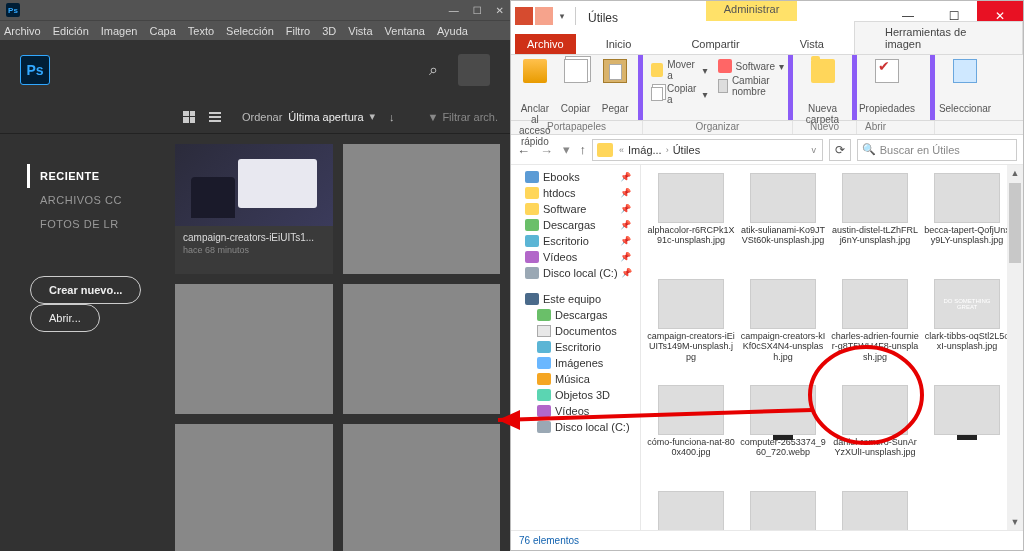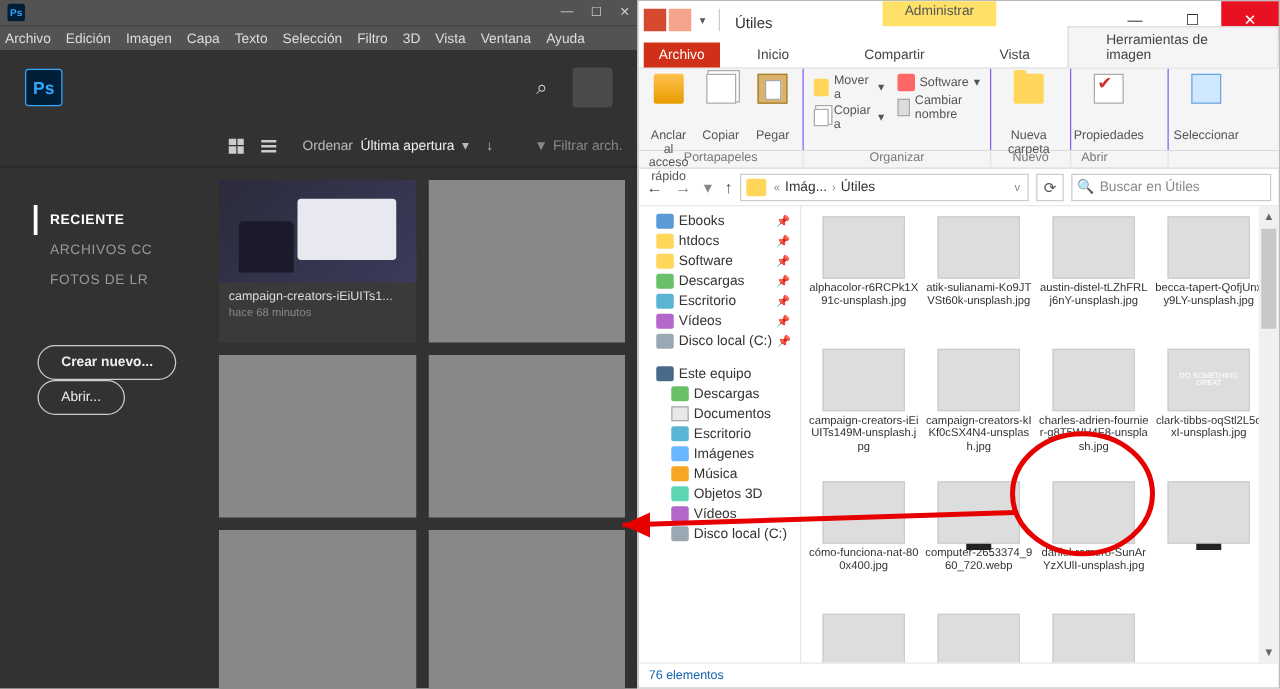--- a/index.html
+++ b/index.html
@@ -58,21 +58,21 @@
   .ex-title-spacer { flex:1; }
   .ex-context-tab { height:20px; background:#ffe169; color:#555; font-size:11px; padding:2px 18px; align-self:flex-start; margin-top:0; }
   .ex-win-btns { display:flex; height:100%; }
   .ex-win-btns .btn { width:46px; display:flex; align-items:center; justify-content:center; font-size:12px; color:#333; }
   .ex-win-btns .close { background:#e81123; color:#fff; }
   .ex-tabs { height:24px; display:flex; align-items:flex-end; background:#fff; border-bottom:1px solid #dadada; padding-left:4px; }
   .ex-filetab { background:#cf3017; color:#fff; font-size:11px; padding:4px 12px; }
   .ex-tab { font-size:11px; color:#444; padding:4px 30px; }
   .ex-tab.context { border:1px solid #dadada; border-bottom:none; background:#f5f5f5; }
   .ex-ribbon { height:66px; background:#f5f5f5; border-bottom:1px solid #dadada; display:flex; font-size:10px; color:#555; }
-  .ex-ribgroup { border-right:1px solid #8b5cf6; padding:4px 8px 0 8px; display:flex; flex-direction:column; justify-content:space-between; }
+  .ex-ribgroup { border-right:5px solid #8b5cf6; padding:4px 8px 0 8px; display:flex; flex-direction:column; justify-content:space-between; }
   .ex-ribgroup .row { display:flex; align-items:flex-start; gap:10px; }
   .ex-ribgroup .big { display:flex; flex-direction:column; align-items:center; gap:20px; width:44px; }
   .ex-ribgroup .big .ico { width:24px; height:24px; }
   .ex-ribgroup .small-col { display:flex; flex-direction:column; gap:2px; font-size:10px; }
   .ex-ribgroup .small-col .line { display:flex; align-items:center; gap:4px; }
   .ex-ribgroup .small-col .ico { width:14px; height:14px; }
   .ico-pin { background:linear-gradient(#ffc14d,#e89b00); border-radius:2px; }
   .ico-copy { background:#fff; border:1px solid #aaa; box-shadow:2px -2px 0 #fff,2px -2px 0 1px #aaa; }
   .ico-paste { background:#d9b36c; border:1px solid #a57c2c; position:relative; }
   .ico-paste::after{content:"";position:absolute;left:20%;top:20%;right:20%;bottom:10%;background:#fff;border:1px solid #aaa;}

